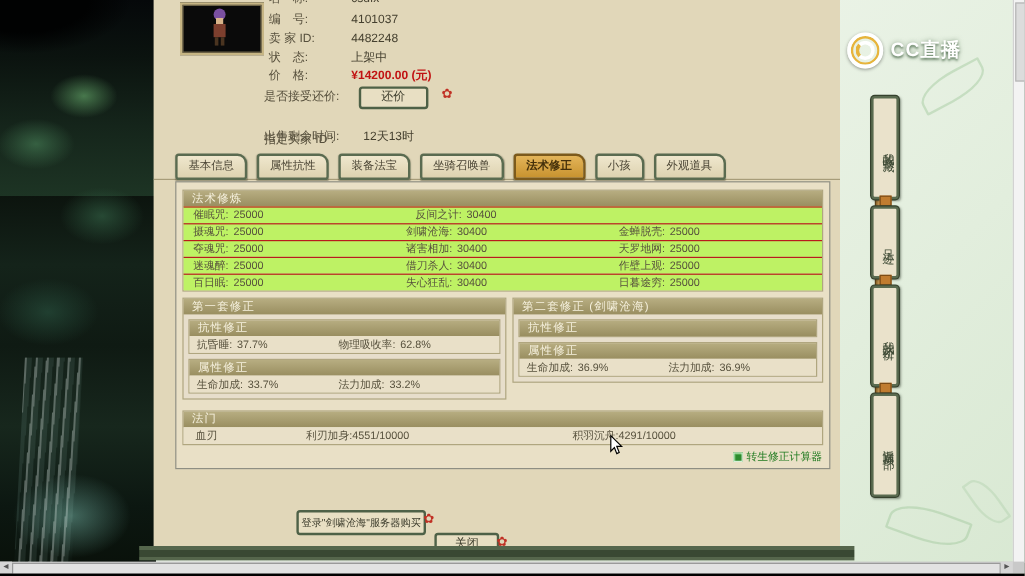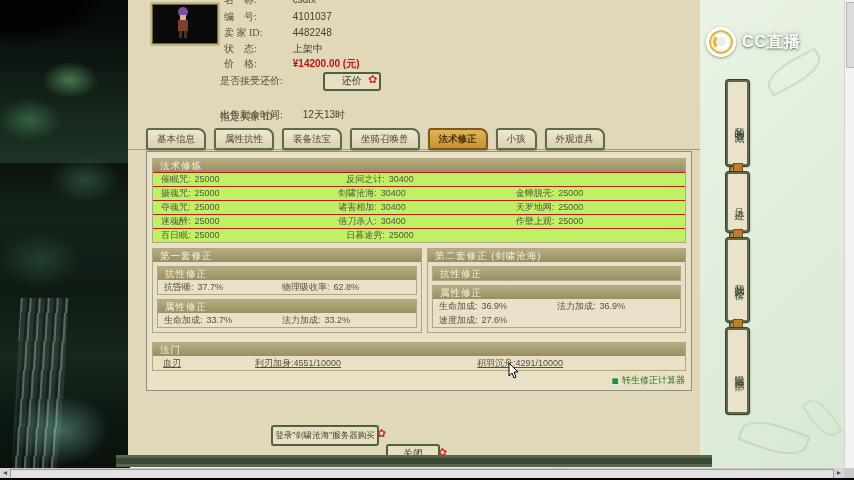--- a/index.html
+++ b/index.html
@@ -39,26 +39,26 @@
   .frame-v{position:absolute;top:0;bottom:0;width:12px;
     background:linear-gradient(90deg,#3e4f39 0 2px,#caa45c 2px 5px,#a8説 0,#b08a42 5px 9px,#6b5526 9px 10px,#3e4f39 10px 12px);}
   .frame-v.left{left:0;}  .frame-v.right{right:0;}
   .frame-bottom{position:absolute;left:0;right:0;bottom:0;height:12px;
     background:linear-gradient(180deg,#55664c 0 3px,#394833 3px 9px,#55664c 9px 12px);}
   .panel-inner{position:absolute;left:12px;right:12px;top:0;bottom:12px;background:#e1d7b9;overflow:hidden;}
   
   .thumb{position:absolute;left:22px;top:2px;width:66px;height:40px;background:#0a0a0a;
     border:2px solid #c6b584;box-shadow:inset 0 0 0 1px #6d6448;}
   .irow{position:absolute;left:96px;font-size:10px;color:#4b463a;white-space:nowrap;height:14px;line-height:14px;}
-  .ilabel{display:inline-block;min-width:62px;color:#57503d;font-family:Liberation Serif, serif;}
+  .ilabel{display:inline-block;min-width:62px;color:#57503d;}
   .ival{margin-left:4px;color:#45402f;}
   .ival.red{color:#c11212;font-weight:bold;}
   .btn{display:inline-block;position:relative;background:#e8dfc3;color:#3c3c2c;text-align:center;
     border:2px solid #4e6147;box-shadow:inset 0 0 0 1px #ecE 0,inset 0 0 0 1px #eee6cc, inset 0 0 0 2px #7c8c6c;
-    border-radius:3px;font-size:10px;cursor:pointer;margin-left:24px;}
+    border-radius:3px;font-size:10px;cursor:pointer;}
   .seal{position:absolute;right:-9px;top:1px;color:#c03024;font-size:11px;line-height:11px;}
   
   .tabs{position:absolute;left:18px;top:128px;display:flex;gap:8px;}
   .tab{position:relative;height:16px;line-height:16px;padding:1px 9px;font-size:9.5px;color:#4a4434;
     background:linear-gradient(180deg,#efe7cd,#ddd2b0);border:2px solid #5a6b50;border-radius:3px 8px 3px 3px;
     box-shadow:0 1px 1px rgba(60,60,40,.4);cursor:pointer;white-space:nowrap;}
   .tab.active{background:linear-gradient(180deg,#e3b459,#c8932f);border-color:#7c5a1c;color:#44300a;font-weight:bold;}
   .tabline{position:absolute;left:0;right:0;top:149px;border-top:1px solid #a79c79;}
   
   .content{position:absolute;left:18px;top:151px;width:544px;height:238px;background:#e9e0c6;
@@ -73,21 +73,21 @@
   .scell{width:33.33%;padding-left:8px;white-space:nowrap;}
   .sname::after{content:":";margin-right:4px;}
   .setbox{position:absolute;top:96px;}
   .set1{left:5px;width:268px;}
   .set2{left:280px;width:257px;}
   .subbox{margin:4px 4px 0 4px;border:1px solid #b0a67f;}
   .subrow{display:flex;height:14px;line-height:14px;font-size:9px;color:#57513d;background:#e9e0c8;padding-left:6px;}
   .subcell{white-space:nowrap;}
   .subcell.w1{width:118px;}
   .famen{position:absolute;left:5px;top:190px;width:532px;}
-  .frow{display:flex;height:14px;line-height:14px;font-size:9px;color:#57513d;background:#e9e0c8;text-decoration:underline;}
+  .frow{display:flex;height:14px;line-height:14px;font-size:9px;color:#57513d;background:#e9e0c8;}
   .fname{width:92px;padding-left:10px;}
   .fentry1{width:222px;}
   .calc-link{position:absolute;right:6px;bottom:3px;font-size:9px;color:#1f7a1f;display:flex;align-items:center;gap:3px;cursor:pointer;}
   .calc-icon{display:inline-block;width:8px;height:8px;background:#2e8b2e;
     box-shadow:inset 0 0 0 1px #d8efd8, inset 2px 2px 0 0 #57b457;}
   
   .footer-btn{position:absolute;height:17px;line-height:16px;}
   .login-btn{left:119px;top:425px;width:104px;font-size:8.5px;}
   .close-btn{left:234px;top:444px;width:50px;}
   
@@ -205,20 +205,21 @@
             <span class="scell"><span class="sname">诸害相加</span><span>30400</span></span>
             <span class="scell"><span class="sname">天罗地网</span><span>25000</span></span>
           </div>
           <div class="srow">
             <span class="scell"><span class="sname">迷魂醉</span><span>25000</span></span>
             <span class="scell"><span class="sname">借刀杀人</span><span>30400</span></span>
             <span class="scell"><span class="sname">作壁上观</span><span>25000</span></span>
           </div>
           <div class="srow">
             <span class="scell"><span class="sname">百日眠</span><span>25000</span></span>
+            <span class="scell"><span class="sname">失心狂乱</span><span>30400</span></span>
             <span class="scell"><span class="sname">日暮途穷</span><span>25000</span></span>
           </div>
         </div>
 
         <div class="setbox set1 boxed">
           <div class="hdrbar">第一套修正</div>
           <div class="subbox">
             <div class="hdrbar">抗性修正</div>
             <div class="subrow">
               <span class="subcell w1"><span class="sname">抗昏睡</span><span>37.7%</span></span>
@@ -238,23 +239,20 @@
           <div class="hdrbar">第二套修正 (剑啸沧海)</div>
           <div class="subbox">
             <div class="hdrbar">抗性修正</div>
           </div>
           <div class="subbox" style="margin-bottom:4px">
             <div class="hdrbar">属性修正</div>
             <div class="subrow">
               <span class="subcell w1"><span class="sname">生命加成</span><span>36.9%</span></span>
               <span class="subcell"><span class="sname">法力加成</span><span>36.9%</span></span>
             </div>
-            <div class="subrow">
-              <span class="subcell w1"><span class="sname">速度加成</span><span>27.6%</span></span>
-            </div>
           </div>
         </div>
 
         <div class="famen boxed">
           <div class="hdrbar">法门</div>
           <div class="frow">
             <span class="fname">血刃</span>
             <span class="fentry1">利刃加身:4551/10000</span>
             <span>积羽沉舟:4291/10000</span>
           </div>

